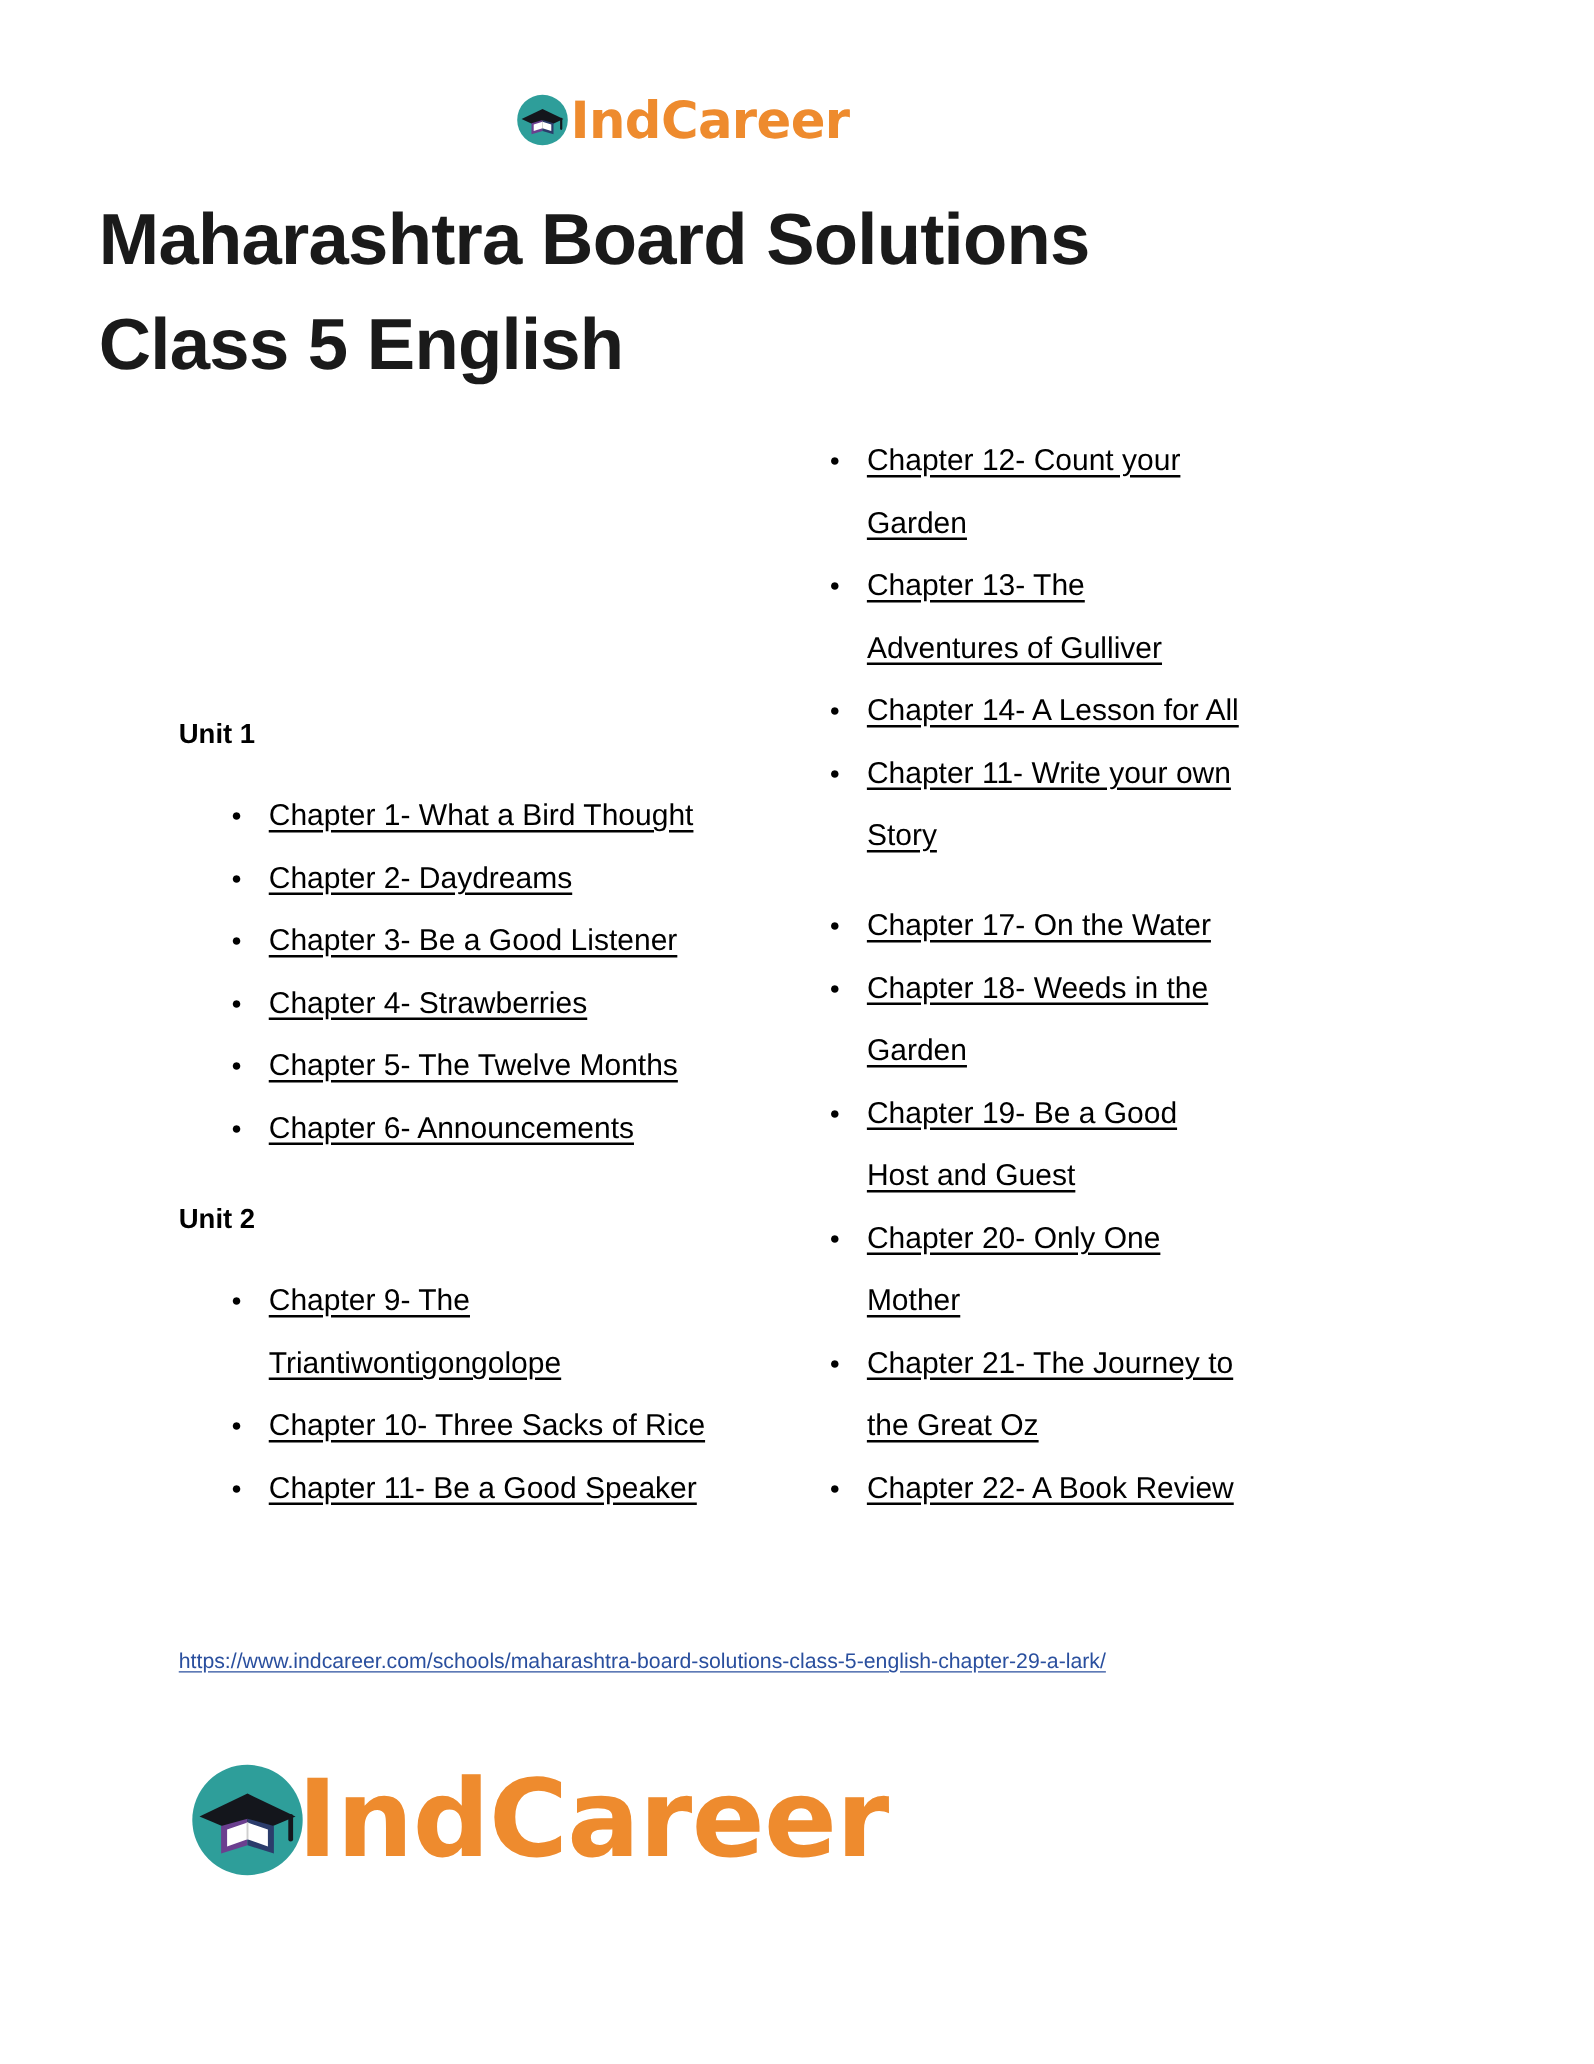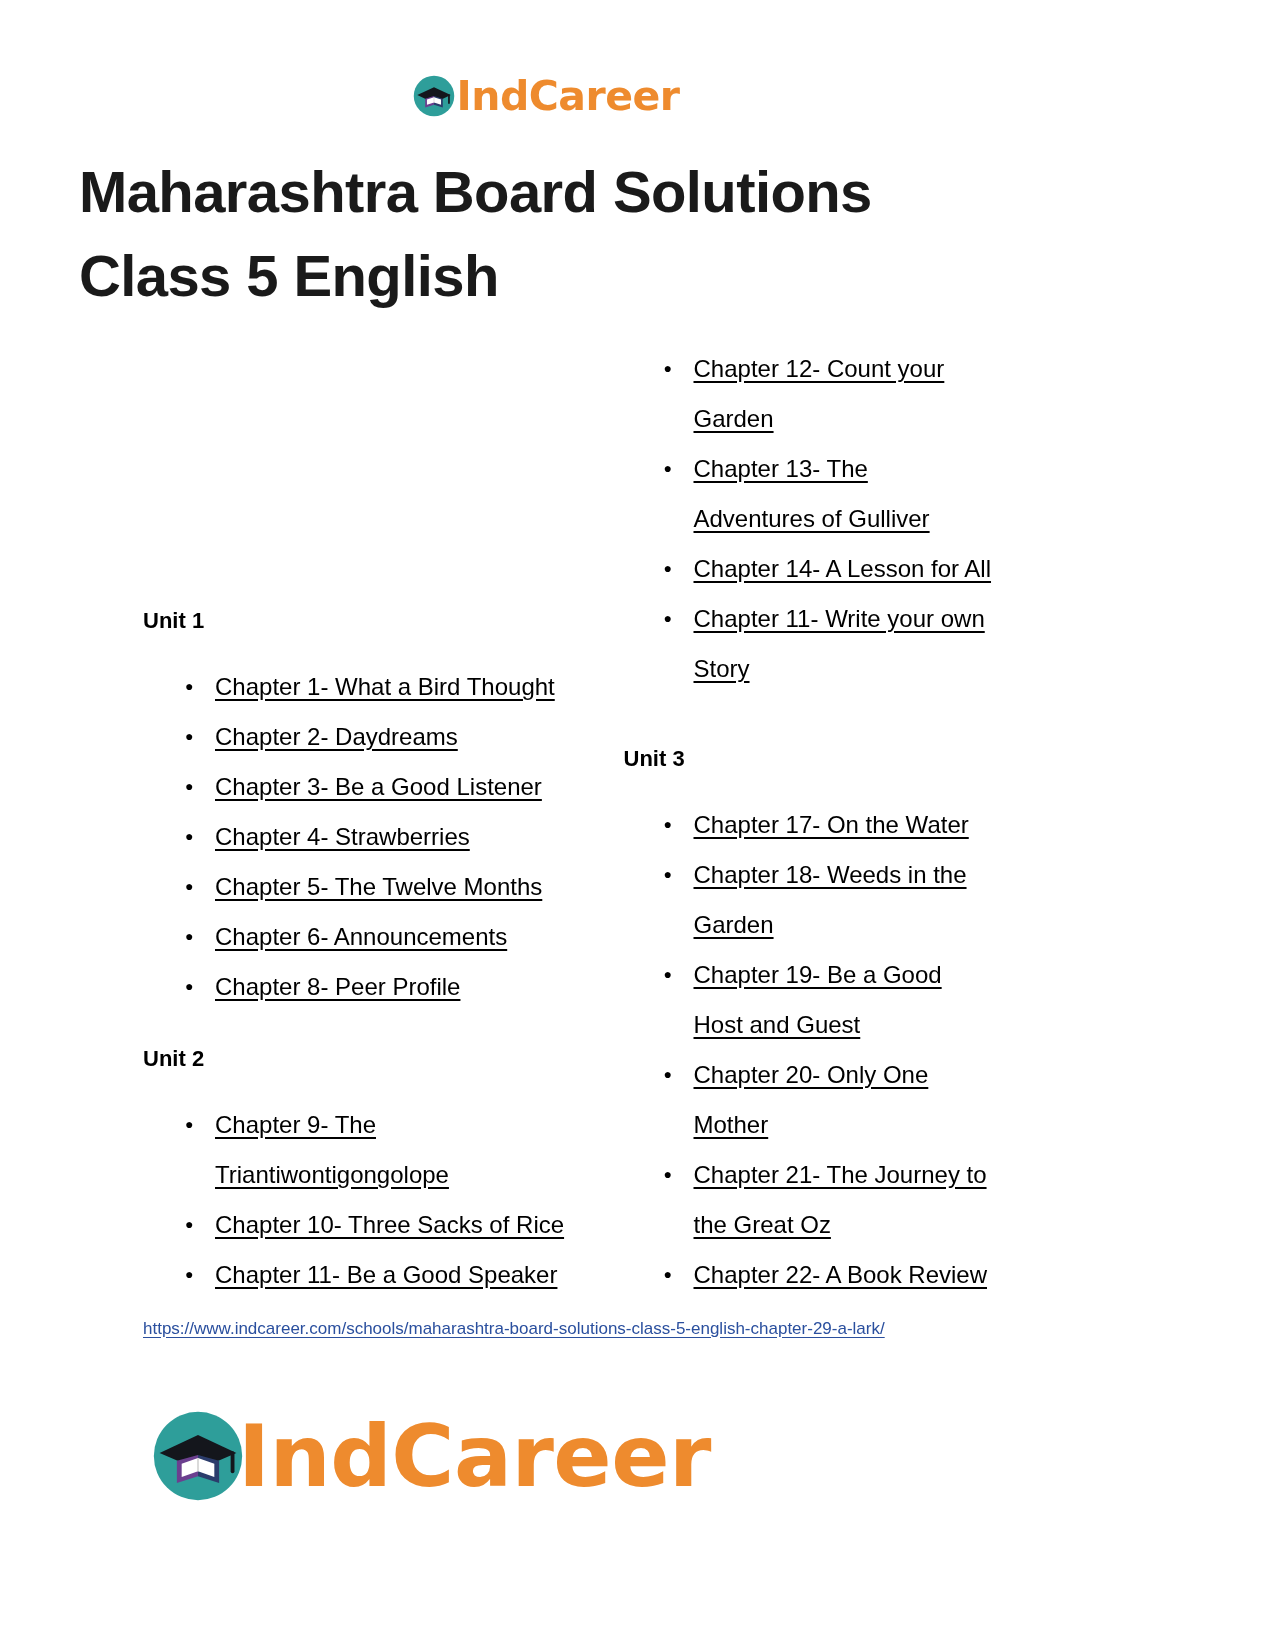--- a/index.html
+++ b/index.html
@@ -186,21 +186,20 @@
       <div>
         <div class="unit-heading">Unit 1</div>
         <div class="spacer-top"></div>
         <ul class="chapter-list">
           <li><span class="chapter-link">Chapter 1- What a Bird Thought</span></li>
           <li><span class="chapter-link">Chapter 2- Daydreams</span></li>
           <li><span class="chapter-link">Chapter 3- Be a Good Listener</span></li>
           <li><span class="chapter-link">Chapter 4- Strawberries</span></li>
           <li><span class="chapter-link">Chapter 5- The Twelve Months</span></li>
           <li><span class="chapter-link">Chapter 6- Announcements</span></li>
-          <li><span class="chapter-link">Chapter 8- Peer Profile</span></li>
         </ul>
       </div>
 
       <div class="spacer-mid"></div>
 
       <div>
         <div class="unit-heading">Unit 2</div>
         <div class="spacer-top"></div>
         <ul class="chapter-list">
           <li><span class="chapter-link">Chapter 9- The Triantiwontigongolope</span></li>
@@ -214,21 +213,20 @@
       <div>
         <ul class="chapter-list">
           <li><span class="chapter-link">Chapter 12- Count your Garden</span></li>
           <li><span class="chapter-link">Chapter 13- The Adventures of Gulliver</span></li>
           <li><span class="chapter-link">Chapter 14- A Lesson for All</span></li>
           <li><span class="chapter-link">Chapter 11- Write your own Story</span></li>
         </ul>
       </div>
 
       <div>
-        <div class="unit-heading spaced">Unit 3</div>
         <div class="spacer-top"></div>
         <ul class="chapter-list">
           <li><span class="chapter-link">Chapter 17- On the Water</span></li>
           <li><span class="chapter-link">Chapter 18- Weeds in the Garden</span></li>
           <li><span class="chapter-link">Chapter 19- Be a Good Host and Guest</span></li>
           <li><span class="chapter-link">Chapter 20- Only One Mother</span></li>
           <li><span class="chapter-link">Chapter 21- The Journey to the Great Oz</span></li>
           <li><span class="chapter-link">Chapter 22- A Book Review</span></li>
         </ul>
       </div>

